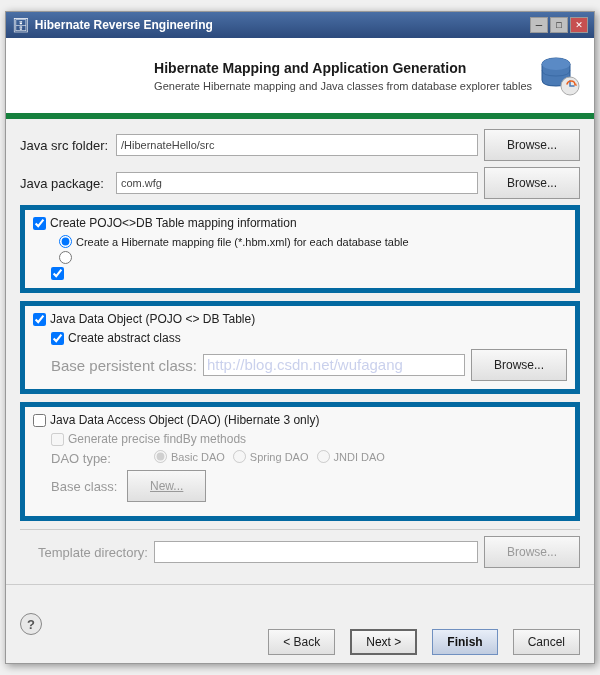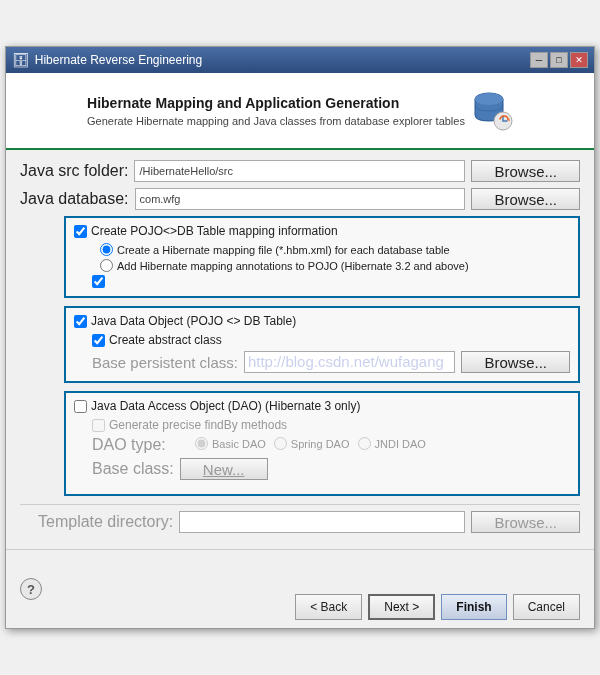--- a/index.html
+++ b/index.html
@@ -25,21 +25,21 @@
       color: white;
       display: flex;
       align-items: center;
       padding: 4px 6px;
       height: 26px;
       gap: 5px;
     }
     .title-bar-text {
       flex: 1;
       font-size: 12px;
-      font-weight: normal;
+      font-weight: bold;
     }
     .title-bar-buttons {
       display: flex;
       gap: 2px;
     }
     .title-btn {
       width: 18px;
       height: 16px;
       background: #c0c0c0;
       border: 1px solid #999;
@@ -48,24 +48,24 @@
       align-items: center;
       justify-content: center;
       cursor: pointer;
       color: #000;
     }
     .title-btn.close { background: #c75050; color: white; }
 
     .header-section {
       background: white;
       padding: 12px 14px 12px 14px;
-      border-bottom: 2px solid #15803d;
-      display: flex;
-      align-items: center;
-      justify-content: center;
+      border-bottom: 6px solid #15803d;
+      display: flex;
+      align-items: center;
+      justify-content: flex-end;
     }
     .header-text h2 {
       font-size: 14px;
       font-weight: bold;
       color: #1a1a1a;
       margin-bottom: 4px;
     }
     .header-text p {
       font-size: 11px;
       color: #444;
@@ -76,51 +76,50 @@
       background: #f0f0f0;
     }
 
     .form-row {
       display: flex;
       align-items: center;
       margin-bottom: 6px;
       gap: 6px;
     }
     .form-label {
-      font-size: 16px;
+      font-size: 13px;
       color: #222;
       white-space: nowrap;
       min-width: 90px;
     }
     .form-input {
       flex: 1;
       height: 22px;
       border: 1px solid #aaa;
       background: white;
       padding: 0 4px;
       font-size: 11px;
       color: #444;
     }
     .btn {
-      height: 22px;
+      height: 32px;
       padding: 0 22px;
       background: linear-gradient(to bottom, #f8f8f8, #e0e0e0);
       border: 1px solid #999;
-      font-size: 15px;
+      font-size: 12px;
       cursor: pointer;
       white-space: nowrap;
       color: #222;
     }
 
     .section-group {
-      border: 2px solid #0369a1;
+      border: 5px solid #0369a1;
       margin-bottom: 8px;
       padding: 6px 8px 8px 8px;
       background: #f8f8f8;
-      margin-left: 44px;
     }
     .section-title {
       display: flex;
       align-items: center;
       gap: 5px;
       margin-bottom: 5px;
     }
     .checkbox-label {
       display: flex;
       align-items: center;
@@ -189,21 +188,21 @@
     .footer {
       border-top: 1px solid #ccc;
       padding: 8px 14px;
       display: flex;
       align-items: center;
       justify-content: space-between;
       background: #f0f0f0;
     }
     .footer-right {
       display: flex;
-      gap: 6px;
+      gap: 15px;
       margin-top: 36px;
     }
     .btn-nav {
       height: 26px;
       padding: 0 14px;
       background: linear-gradient(to bottom, #f8f8f8, #e0e0e0);
       border: 1px solid #999;
       font-size: 12px;
       cursor: pointer;
       color: #222;
@@ -281,40 +280,39 @@
 
   <div class="content">
 
     <div class="form-row">
       <span class="form-label">Java src folder:</span>
       <input class="form-input" type="text" value="/HibernateHello/src" style="">
       <button class="btn">Browse...</button>
     </div>
 
     <div class="form-row">
-      <span class="form-label">Java database:</span>
+      <span class="form-label">Java package:</span>
       <input class="form-input" type="text" value="com.wfg" style="">
       <button class="btn">Browse...</button>
     </div>
 
     <div class="section-group">
       <div class="section-title">
         <label class="checkbox-label">
           <input type="checkbox" checked="" style="">
           <span>Create POJO&lt;&gt;DB Table mapping information</span>
         </label>
       </div>
       <div class="indent">
         <label class="radio-label">
           <input type="radio" name="mapping_type" checked="" style="">
           <span>Create a Hibernate mapping file (*.hbm.xml) for each database table</span>
         </label>
         <label class="radio-label">
           <input type="radio" name="mapping_type" style="">
-          <span>Add Hibernate mapping annotations to POJO (Hibernate 3.2 and above)</span>
         </label>
         <label class="checkbox-label" style="margin-top:3px;">
           <input type="checkbox" checked="" style="">
         </label>
       </div>
     </div>
 
     <div class="section-group">
       <div class="section-title">
         <label class="checkbox-label">

